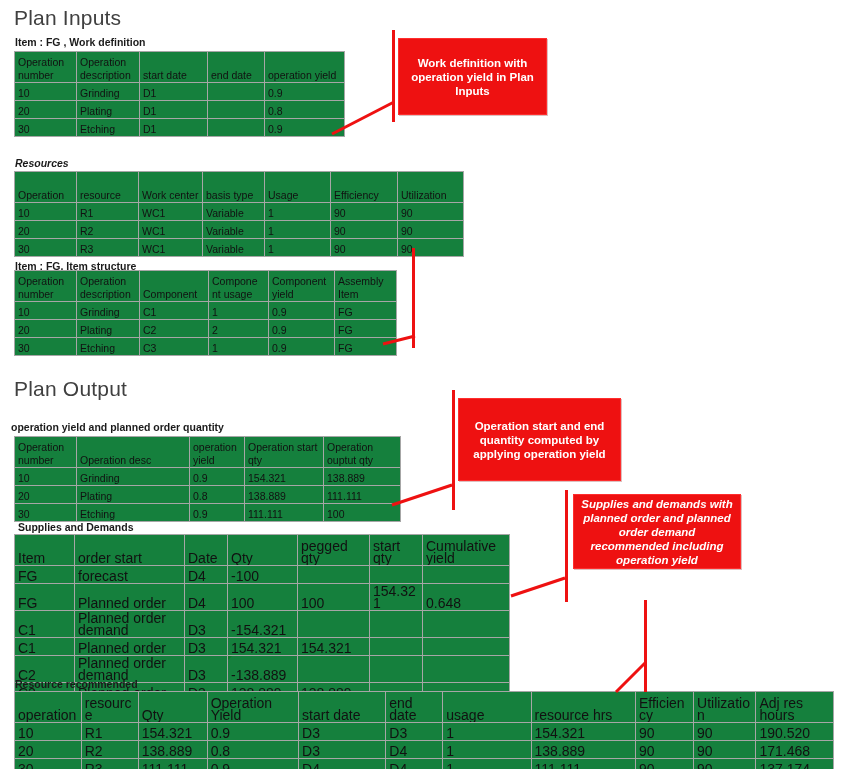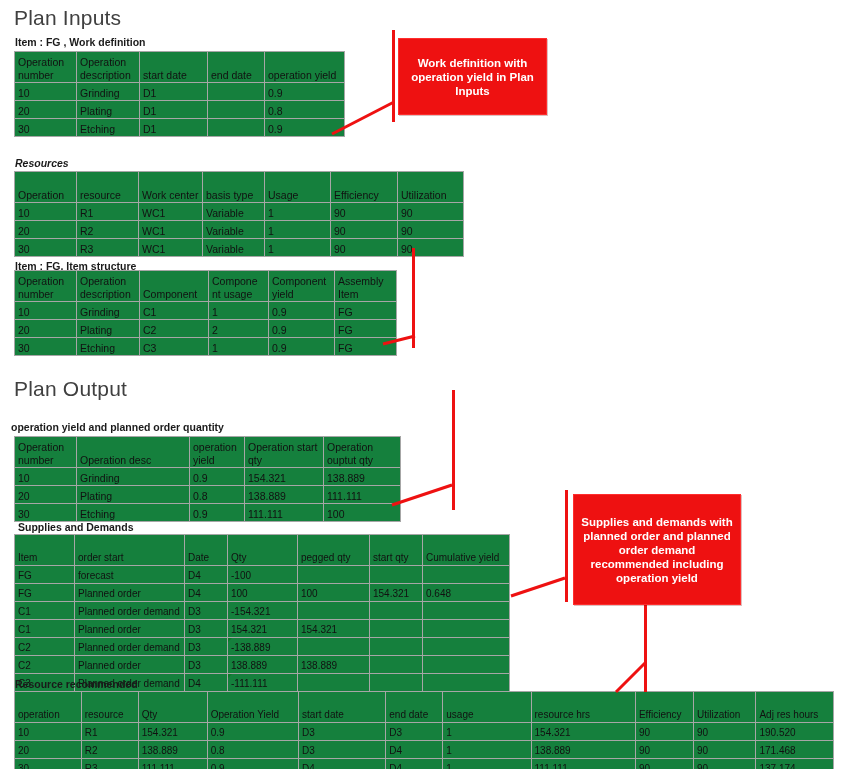--- a/index.html
+++ b/index.html
@@ -58,21 +58,21 @@
     text-align: left;
     white-space: normal;
     word-break: break-word;
   }
   .xl th {
     height: 28px;
     vertical-align: bottom;
   }
   .xl td { height: 15px; }
   .num { text-align: right; }
-  .tbl-small { font-size: 10px; }
+  .tbl-small { font-size: 14px; }
   .tbl-small td, .tbl-small th { line-height: 12px; }
 
   
   .flag { position: relative; }
   .flag::before {
     content: "";
     position: absolute;
     top: 0; left: 0;
     width: 0; height: 0;
     border-top: 4px solid #0a7a28;
@@ -500,17 +500,18 @@
   </svg>
 
   <div class="vline" style="left:644px; top:600px; height:92px;"></div>
   <svg class="diag" style="left:614px; top:660px;" width="34" height="34">
     <line x1="2" y1="32" x2="32" y2="2"></line>
   </svg>
 
   <div class="callout" style="left:398px; top:38px; width:149px; height:77px;">Work definition with operation yield in Plan Inputs</div>
 
 
-
-  <div class="callout" style="left:573px; top:494px; width:168px; height:111px;">Supplies and demands with planned order and planned order demand recommended including operation yield</div>
+  <div class="callout" style="left:458px; top:398px; width:163px; height:83px;">Operation start and  end quantity computed by applying operation yield</div>
+
+  <div class="callout" style="left:573px; top:494px; width:168px; height:75px;font-style:italic;">Supplies and demands with planned order and planned order demand recommended including operation yield</div>
 
 
 </div>
 
 </body></html>

